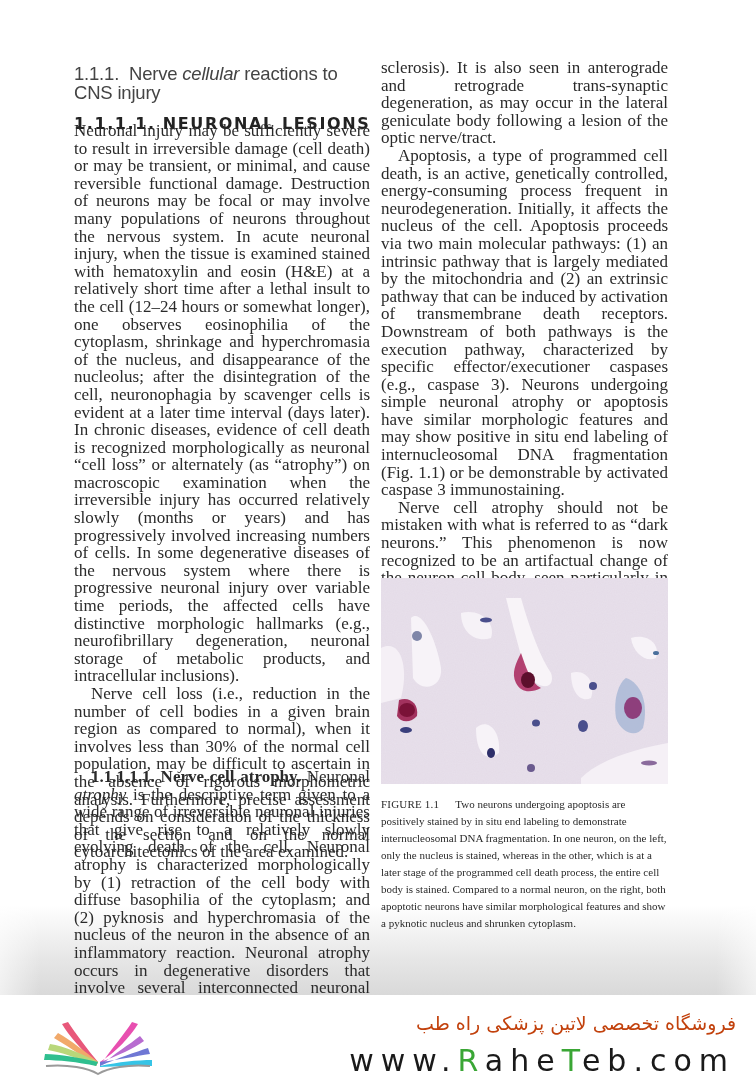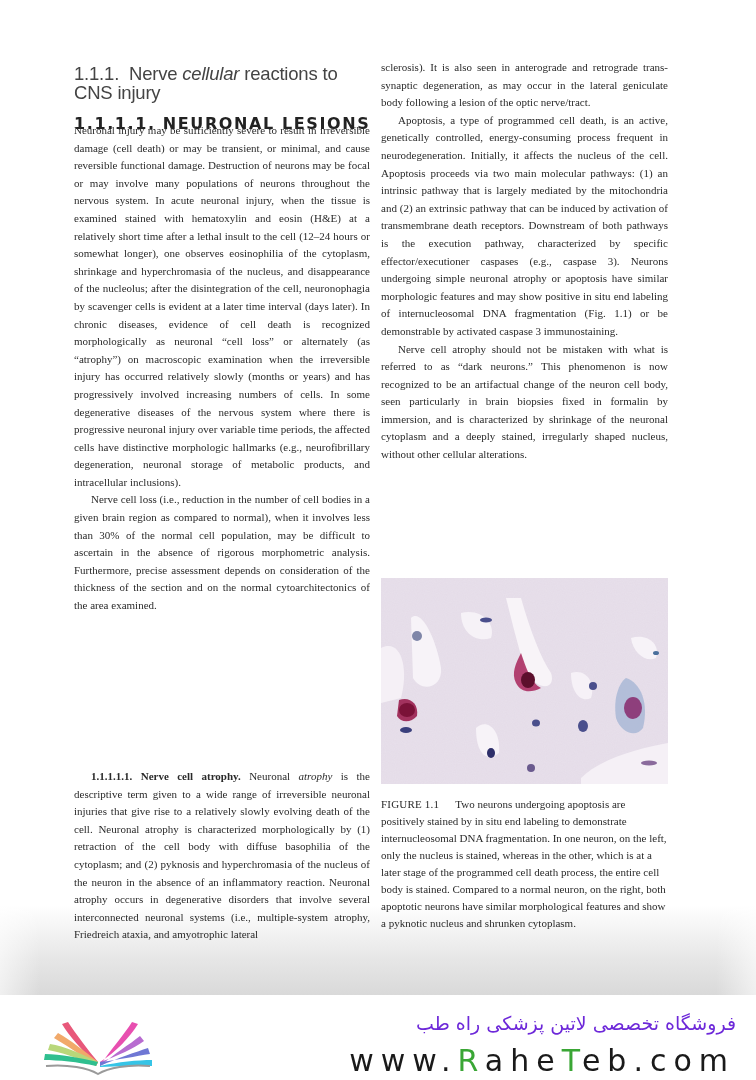--- a/index.html
+++ b/index.html
@@ -28,21 +28,21 @@
     letter-spacing: -0.2px;
   }
   .section-heading em { font-style: italic; }
   .subheading {
     position: absolute; left: 74px; top: 114px;
     font-family: "DejaVu Sans", "Liberation Sans", sans-serif;
     font-weight: bold; font-size: 16px; letter-spacing: 1.6px; color: #222;
   }
 
   .para {
-    font-size: 11px; line-height: 17.6px; text-align: justify;
+    font-size: 17px; line-height: 17.6px; text-align: justify;
     margin: 0; hyphens: manual;
   }
   .indent { text-indent: 17px; }
   .run-in { font-weight: bold; }
 
   .left-body { position: absolute; left: 74px; top: 122px; width: 296px; }
   .left-body2 { position: absolute; left: 74px; top: 768px; width: 296px; }
   .right-body { position: absolute; left: 381px; top: 59px; width: 287px; }
 
   .figure {
@@ -54,21 +54,21 @@
     font-size: 11px; line-height: 17px; color: #2a2a2a; text-align: left;
   }
   .caption .label { letter-spacing: 0.2px; margin-right: 16px; }
 
   .footer {
     position: absolute; left: 0; top: 995px; width: 756px; height: 85px; background: #ffffff;
   }
   .logo { position: absolute; left: 38px; top: 1010px; width: 120px; height: 66px; }
   .shop-name {
     position: absolute; right: 20px; top: 1012px;
-    font-family: "DejaVu Sans", sans-serif; font-size: 19px; color: #6d28d9; direction: rtl;
+    font-family: "DejaVu Sans", sans-serif; font-size: 19px; color: #c2410c; direction: rtl;
   }
   .website {
     position: absolute; right: 21px; top: 1043px;
     font-family: "DejaVu Sans", "Liberation Sans", sans-serif; font-size: 30px;
     letter-spacing: 7px; color: #1a1a1a;
   }
   .website .accent { color: #3aa635; }
 </style>
 </head>
 <body>

